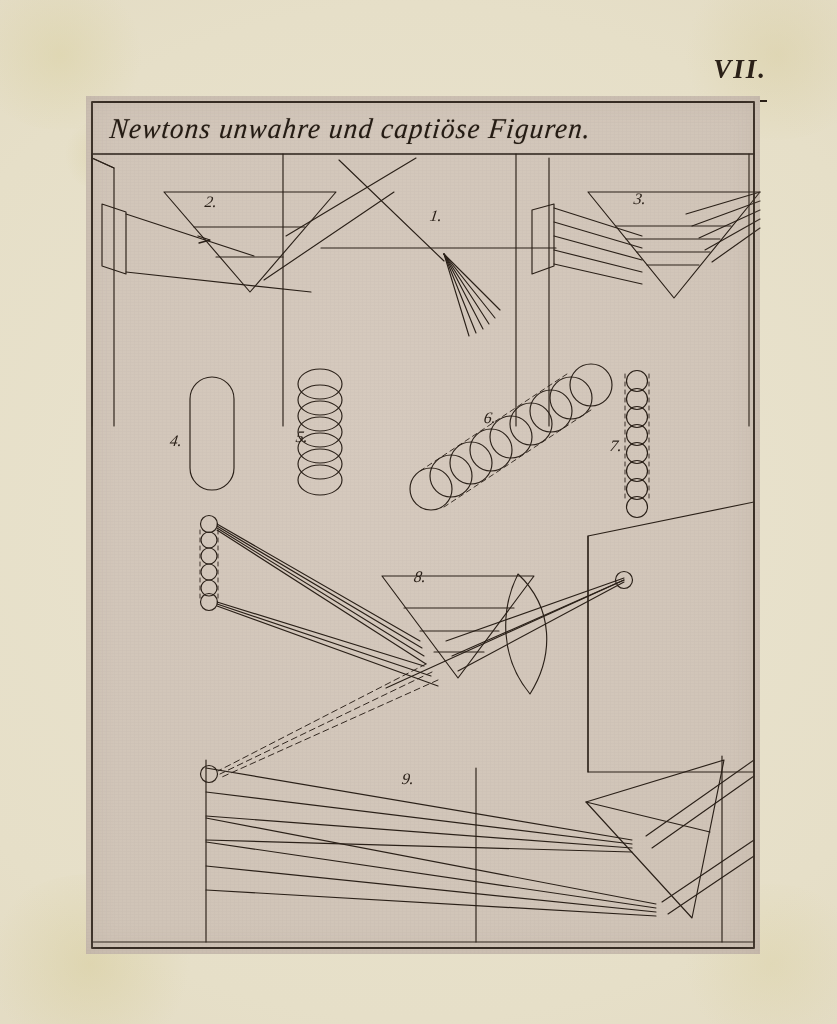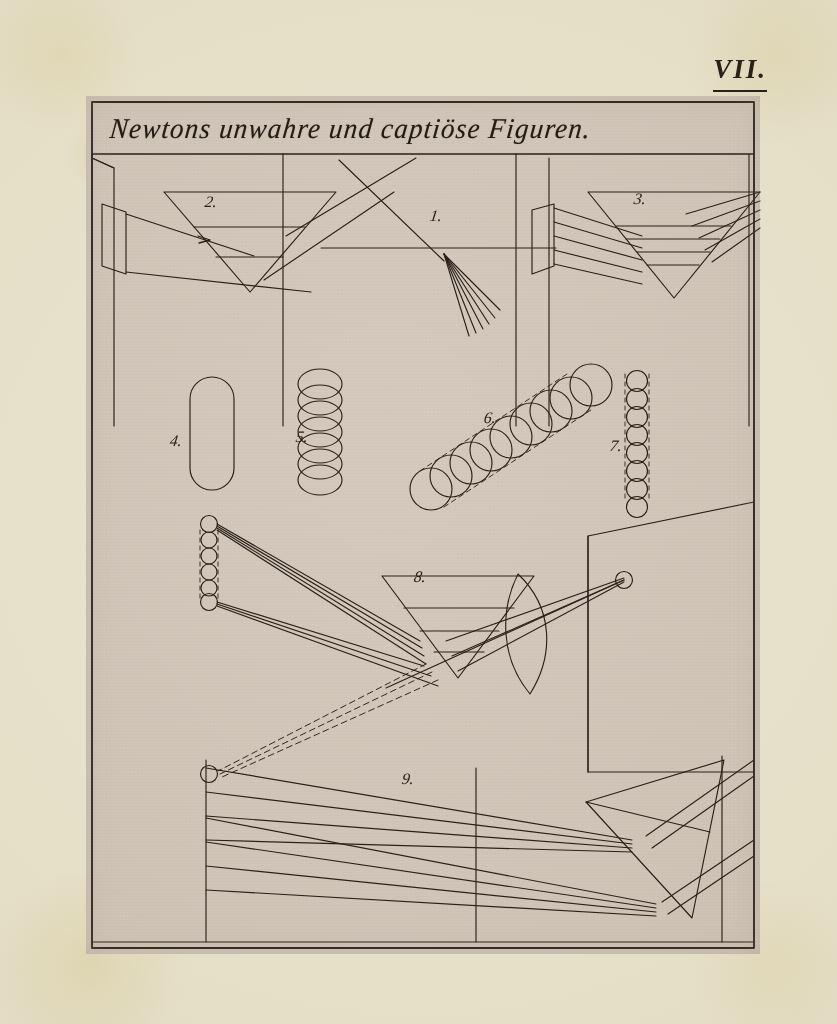--- a/index.html
+++ b/index.html
@@ -38,21 +38,21 @@
     box-shadow: inset 0 0 26px #a99a8a55;
   }
 
   svg{position:absolute;left:0;top:0;overflow:visible;}
 
   #plate-number{
     position:absolute;right:70px;top:56px;
     font-family:"Liberation Serif",serif;
     font-style:italic;font-weight:700;font-size:27px;
     color:#2b2118;letter-spacing:2px;
-    border-bottom:2px solid #2b2118;padding-bottom:7px;line-height:1;
+    border-bottom:2px solid #2b2118;padding-bottom:17px;line-height:1;
   }
 
   #title{
     position:absolute;left:110px;top:104px;width:640px;height:48px;
     display:flex;align-items:center;
   }
   #title-text{
     font-family:"Liberation Serif",serif;
     font-style:italic;font-size:27px;color:#241b13;
     letter-spacing:1.2px;white-space:nowrap;

